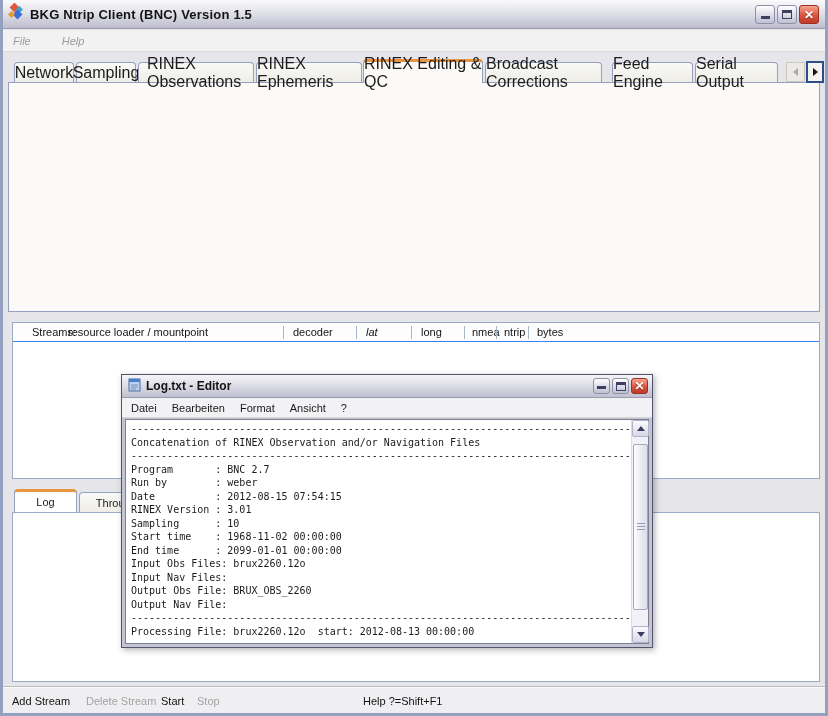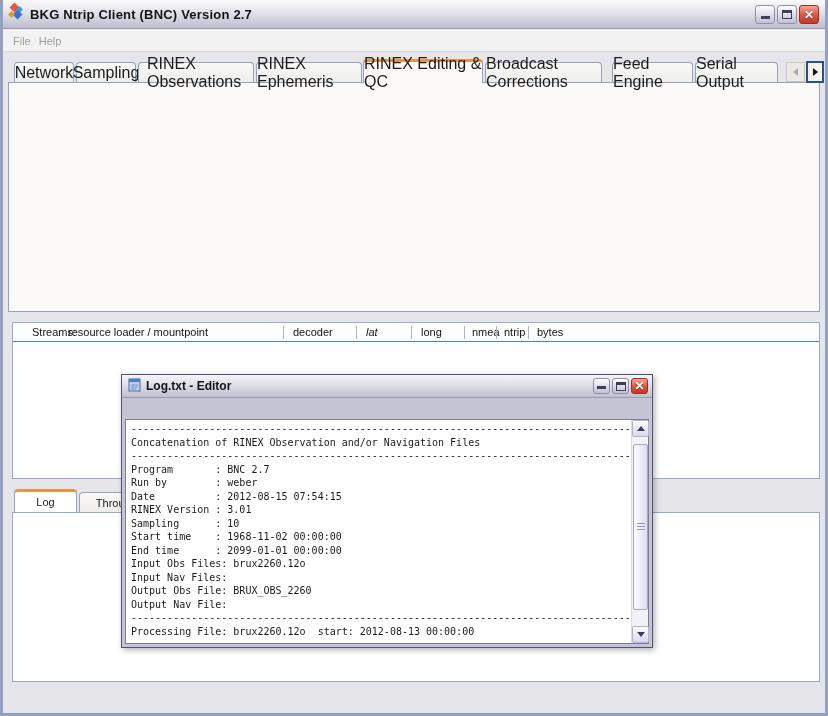--- a/index.html
+++ b/index.html
@@ -18,21 +18,21 @@
   .wbtn { width:20px; height:19px; border-radius:3px; border:1px solid #8f8fa8;
     background:linear-gradient(#ffffff, #d8d7e4 60%, #c2c1d4); display:flex; align-items:flex-end; justify-content:center; cursor:pointer; }
   .wbtn.max { align-items:center; }
   .wbtn.close { background:linear-gradient(#f4a492, #da5540 55%, #c03a28); border-color:#9a3020; align-items:center; }
   .g-min { width:9px; height:3px; background:#3e3e5e; margin-bottom:4px; }
   .g-max { width:10px; height:9px; border:1px solid #3e3e5e; border-top:3px solid #3e3e5e; background:transparent; }
   .g-x { color:#fff; font-size:12px; font-weight:bold; line-height:1; text-shadow:0 1px 1px #802a1c; }
 
   
   .menubar { position:absolute; left:0; top:30px; width:828px; height:22px; background:#f3f2f3;
-    border-bottom:1px solid #d9d9d9; display:flex; align-items:center; gap:8px; padding-left:13px; }
+    border-bottom:1px solid #d9d9d9; display:flex; align-items:center; gap:31px; padding-left:13px;font-style:italic; }
   .menubar .mitem { font-size:11px; color:#9d9d9d; cursor:default; }
 
   
   .tab { position:absolute; top:62px; height:20px; background:linear-gradient(#f9f9f7, #eeede7);
     border:1px solid #95a1bd; border-bottom:none; border-radius:4px 4px 0 0;
     font-size:16px; color:#1c1c1c; display:flex; align-items:center; justify-content:center; cursor:pointer; z-index:3; }
   .tab.active { top:59px; height:24px; background:#fbfaf8; border-top:3px solid #e79540; z-index:5; font-weight:normal; }
   .tabscroll { position:absolute; display:flex; align-items:center; justify-content:center; cursor:pointer; z-index:3; }
   .tabscroll.prev { left:786px; top:62px; width:19px; height:20px; background:#eceae4; border:1px solid #c9c9c2; }
   .tabscroll.next { left:806px; top:61px; width:18px; height:22px; background:#f4f3ef; border:2px solid #2d4d86; }
@@ -109,21 +109,21 @@
 
   <div class="titlebar">
     <span class="appicon">
       <svg width="18" height="18" viewBox="0 0 18 18">
         <rect x="4" y="1" width="7" height="7" transform="rotate(45 7.5 4.5)" fill="#e2593a"></rect>
         <rect x="10" y="4" width="5" height="5" transform="rotate(45 12.5 6.5)" fill="#3aa6c8"></rect>
         <rect x="7" y="8" width="7" height="7" transform="rotate(45 10.5 11.5)" fill="#3a6fd8"></rect>
         <rect x="2" y="9" width="5" height="5" transform="rotate(45 4.5 11.5)" fill="#e89a2e"></rect>
       </svg>
     </span>
-    <span class="title">BKG Ntrip Client (BNC) Version 2.7</span>
+    <span class="title">BKG Ntrip Client (BNC) Version 1.5</span>
     <span class="winbtns">
       <span class="wbtn">
           <i class="g-min"></i>
         </span>
       <span class="wbtn max">
           <i class="g-max"></i>
         </span>
       <span class="wbtn close">
           <span class="g-x">✕</span>
         </span>
@@ -199,20 +199,27 @@
       <span style="left:491px;">ntrip</span>
       <i class="vsep" style="left:515px;"></i>
       <span style="left:524px;">bytes</span>
     </div>
   </div>
 
   <div class="ltab active" style="left:14px;top:489px;width:63px;height:23px;">Log</div>
   <div class="ltab" style="left:79px;top:492px;width:90px;height:20px;">Throughput</div>
   <div class="logpanel"></div>
 
+  <div class="bottombar">
+    <span class="bb-on" style="left:12px;">Add Stream</span>
+    <span class="bb-off" style="left:86px;">Delete Stream</span>
+    <span class="bb-on" style="left:161px;">Start</span>
+    <span class="bb-off" style="left:197px;">Stop</span>
+    <span class="bb-on" style="left:363px;cursor:default;">Help ?=Shift+F1</span>
+  </div>
 
   <div class="editor">
     <div class="e-titlebar">
       <span class="noteicon">
         <svg width="15" height="15" viewBox="0 0 15 15">
           <rect x="2" y="2" width="11" height="12" fill="#bcd2ee" stroke="#4a6ea8" stroke-width="1"></rect>
           <rect x="2" y="2" width="11" height="3" fill="#4a80c8"></rect>
           <line x1="4" y1="8" x2="11" y2="8" stroke="#7a94b8" stroke-width="1"></line>
           <line x1="4" y1="10" x2="11" y2="10" stroke="#7a94b8" stroke-width="1"></line>
           <line x1="4" y1="12" x2="9" y2="12" stroke="#7a94b8" stroke-width="1"></line>
@@ -223,20 +230,27 @@
         <span class="wbtn">
             <i class="g-min"></i>
           </span>
         <span class="wbtn max">
             <i class="g-max"></i>
           </span>
         <span class="wbtn close">
             <span class="g-x">✕</span>
           </span>
       </span>
+    </div>
+    <div class="e-menubar">
+      <span class="mitem">Datei</span>
+      <span class="mitem">Bearbeiten</span>
+      <span class="mitem">Format</span>
+      <span class="mitem">Ansicht</span>
+      <span class="mitem">?</span>
     </div>
     <div class="e-body">
       <pre class="e-text">-----------------------------------------------------------------------------------
 Concatenation of RINEX Observation and/or Navigation Files
 -----------------------------------------------------------------------------------
 Program       : BNC 2.7
 Run by        : weber
 Date          : 2012-08-15 07:54:15
 RINEX Version : 3.01
 Sampling      : 10

